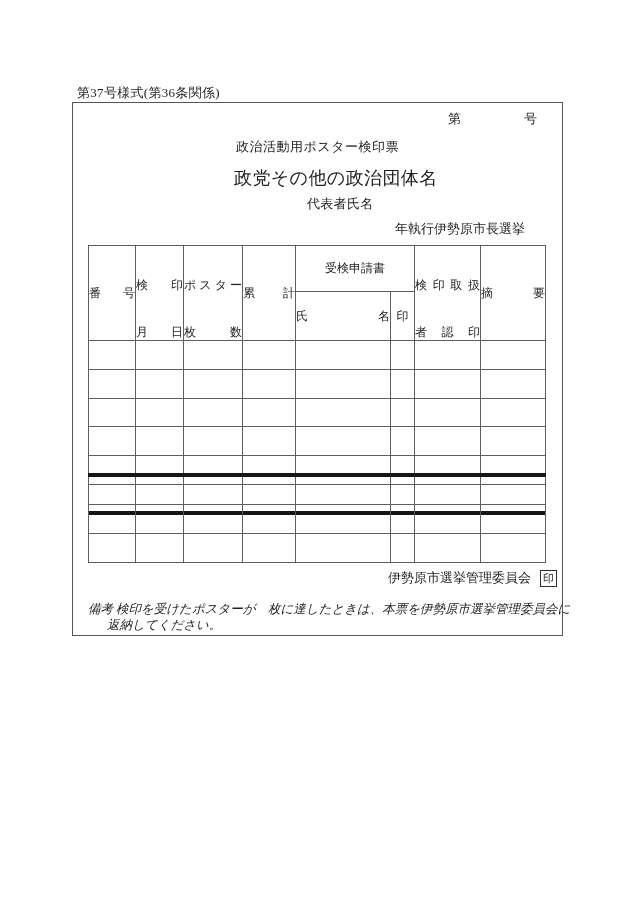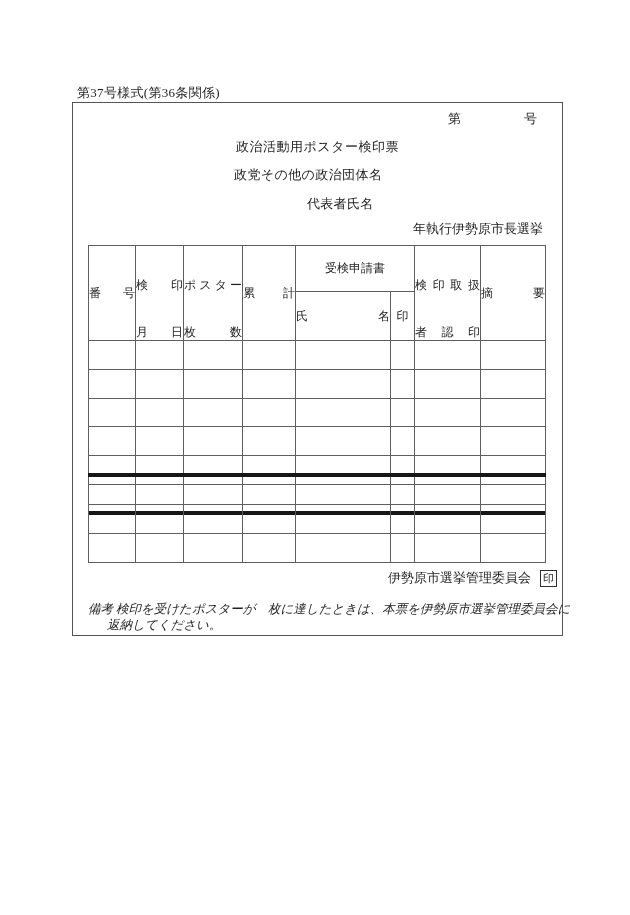--- a/index.html
+++ b/index.html
@@ -24,28 +24,28 @@
     position:absolute;top:7px;left:375px;width:89px;
     display:flex;justify-content:space-between;
     font-size:13px;
   }
   .doc-title{
     position:absolute;top:35px;left:0;width:100%;
     text-align:center;font-size:13px;letter-spacing:0.5px;white-space:nowrap;
   }
   .org-label{
     position:absolute;top:63px;left:161px;
-    font-size:13px;letter-spacing:0.4px;white-space:nowrap;
+    font-size:18px;letter-spacing:0.4px;white-space:nowrap;
   }
   .rep-label{
     position:absolute;top:92px;left:234px;
     font-size:13px;letter-spacing:0.3px;white-space:nowrap;
   }
   .election-label{
-    position:absolute;top:117px;right:19px;
+    position:absolute;top:117px;right:37px;
     font-size:13px;white-space:nowrap;
   }
   table.form-table{
     position:absolute;left:15px;
     border-collapse:collapse;table-layout:fixed;
     font-size:12px;
   }
   .form-table th,.form-table td{
     border:1px solid #5e5e5e;
     padding:0;margin:0;

